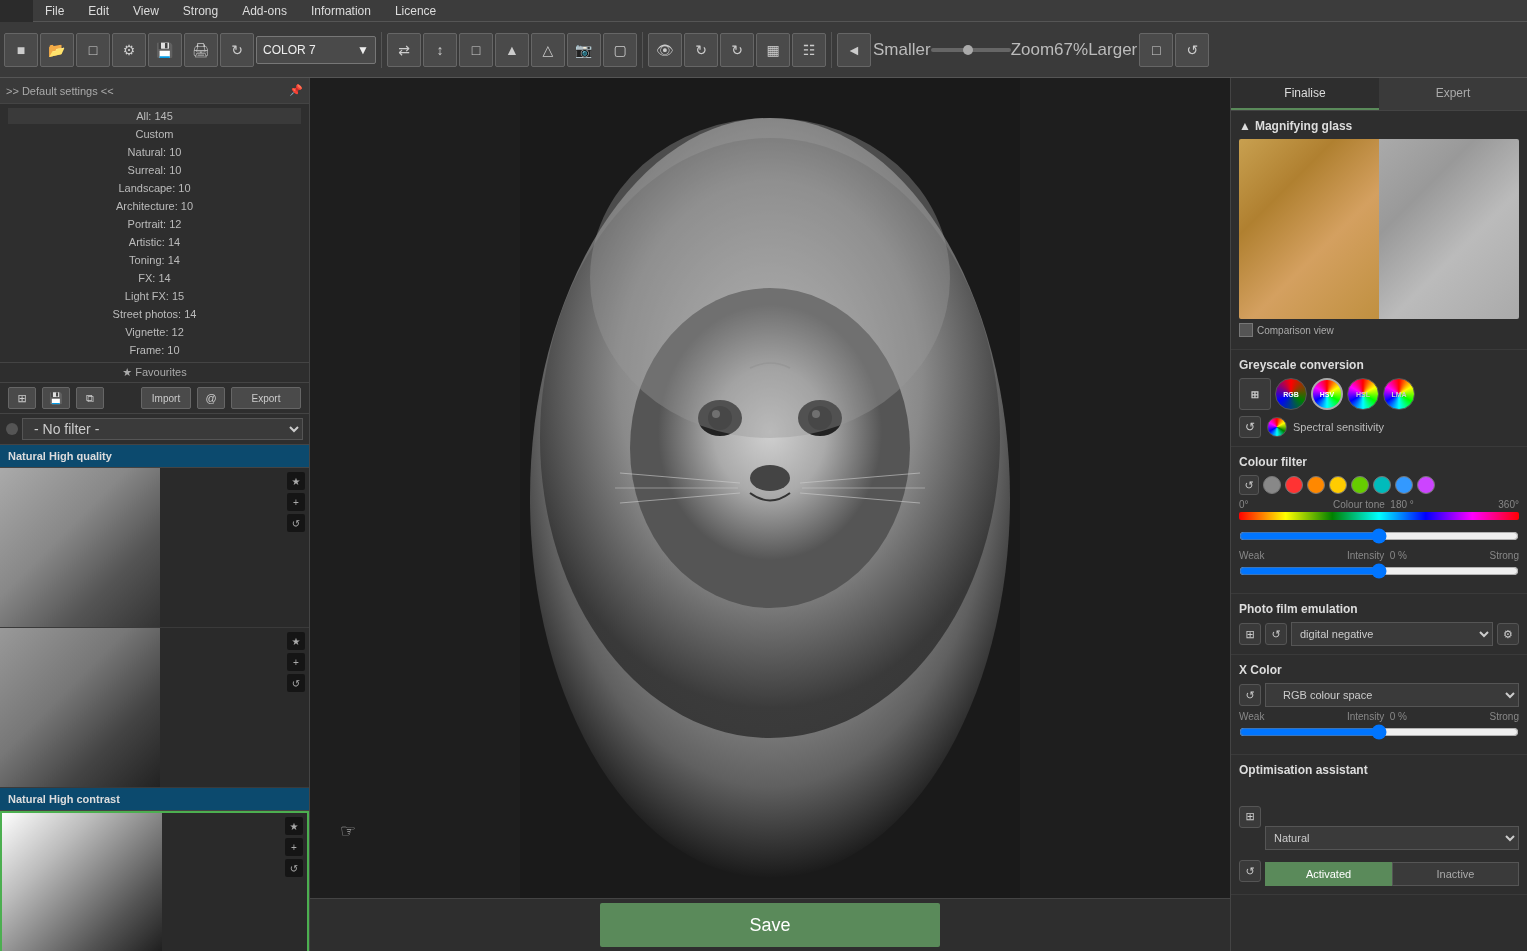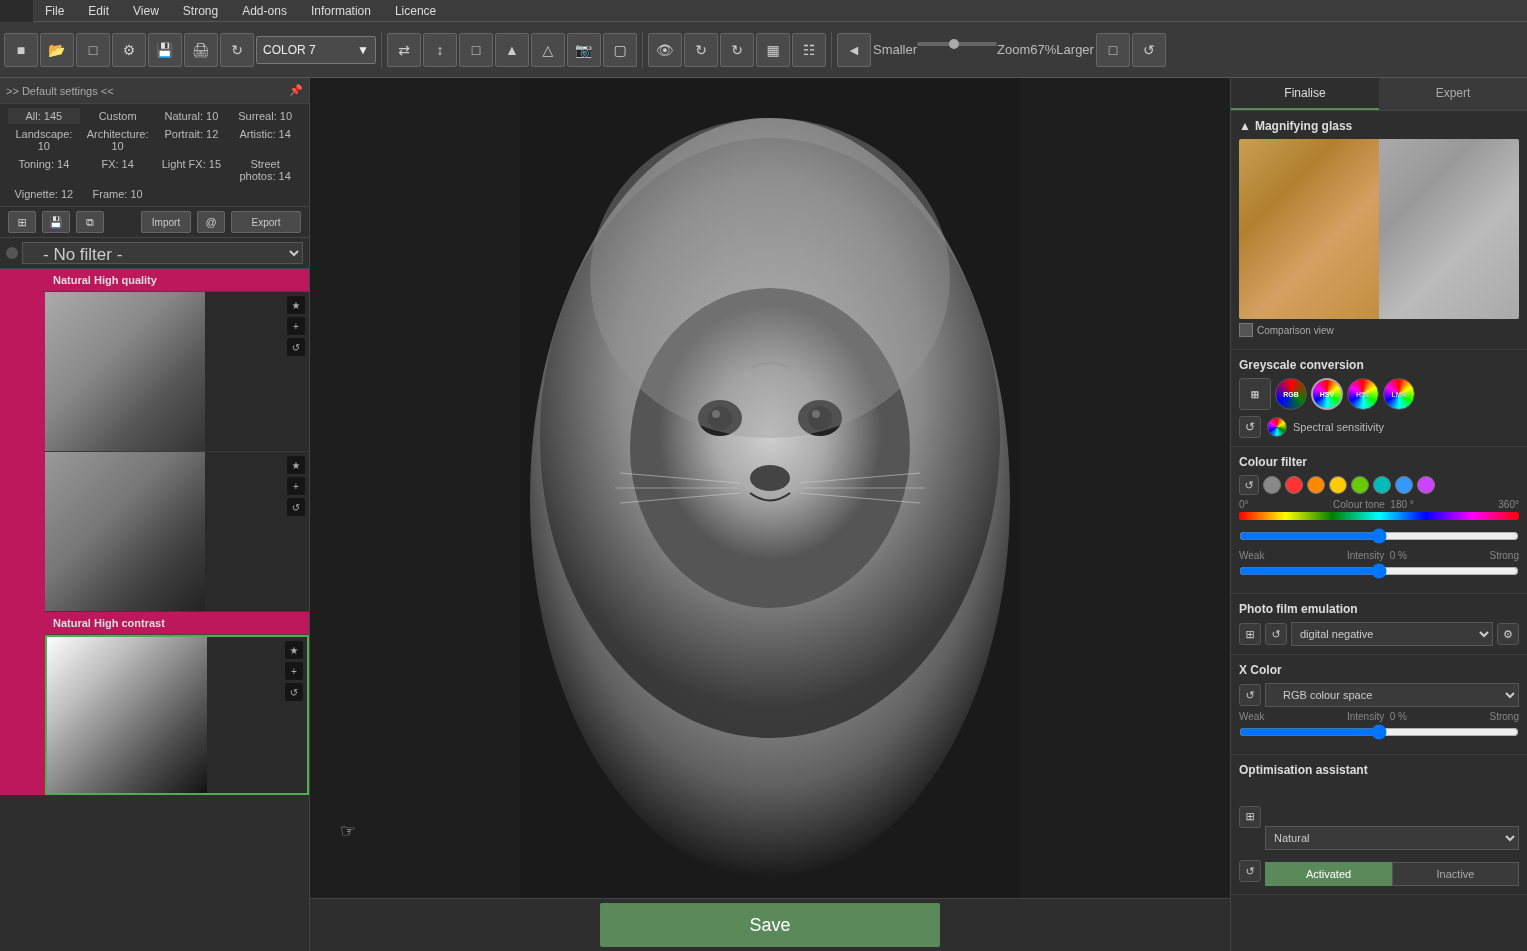--- a/index.html
+++ b/index.html
@@ -7,48 +7,48 @@
 
     
     #menubar { background: #3c3c3c; height: 22px; display: flex; align-items: center; border-bottom: 1px solid #555; margin-left: 33px; }
     #menubar span { padding: 2px 12px; cursor: pointer; color: #ddd; font-size: 12px; }
 
     
     #toolbar { background: #3a3a3a; height: 56px; display: flex; align-items: center; padding: 0 4px; border-bottom: 1px solid #555; gap: 2px; }
     .tb-btn { background: #4a4a4a; border: 1px solid #666; color: #ccc; width: 34px; height: 34px; display: flex; align-items: center; justify-content: center; cursor: pointer; font-size: 14px; border-radius: 2px; }
     .tb-separator { width: 1px; height: 36px; background: #555; margin: 0 3px; }
     .tb-dropdown { background: #4a4a4a; border: 1px solid #777; color: #eee; height: 28px; padding: 2px 6px; font-size: 12px; display: flex; align-items: center; cursor: pointer; border-radius: 2px; min-width: 120px; justify-content: space-between; }
-    .zoom-area { display: flex; font-size: 13px; color: #bbb; }
+    .zoom-area { display: flex; align-items: center; font-size: 17px; color: #bbb; }
     .zoom-slider { width: 80px; height: 4px; background: #666; border-radius: 2px; position: relative; cursor: pointer; }
     .zoom-thumb { width: 10px; height: 10px; background: #aaa; border-radius: 50%; position: absolute; top: -3px; left: 40%; }
 
     
     #main { display: flex; height: calc(951px - 22px - 56px); }
 
     
     #left-panel { width: 310px; background: #2e2e2e; border-right: 1px solid #444; display: flex; flex-direction: column; overflow: hidden; }
 
     .settings-header { background: #3a3a3a; text-align: center; padding: 6px; font-size: 11px; color: #aaa; border-bottom: 1px solid #444; display: flex; justify-content: space-between; align-items: center; }
 
-    .stats-grid { padding: 4px 8px; display: grid; grid-template-columns: 1fr 1fr 1fr 1fr; gap: 2px; border-bottom: 1px solid #444; }
+    .stats-grid { padding: 4px 8px; display: grid; grid-template-columns: 1fr; gap: 2px; border-bottom: 1px solid #444; }
     .stat-item { text-align: center; padding: 2px 4px; font-size: 11px; color: #bbb; cursor: pointer; }
     .stat-all { grid-column: 1; background: #3a3a3a; }
 
     .favourites-bar { text-align: center; padding: 3px; color: #aaa; font-size: 11px; border-bottom: 1px solid #444; }
 
     .icon-bar { display: flex; align-items: center; padding: 4px 8px; gap: 6px; border-bottom: 1px solid #444; }
     .icon-bar-btn { background: #4a4a4a; border: 1px solid #666; color: #ccc; width: 28px; height: 22px; display: flex; align-items: center; justify-content: center; cursor: pointer; font-size: 11px; border-radius: 2px; }
 
     .filter-bar { display: flex; align-items: center; padding: 4px 6px; gap: 4px; border-bottom: 1px solid #444; }
     .filter-dot { width: 12px; height: 12px; border-radius: 50%; background: #555; }
-    .filter-dropdown { flex: 1; background: #3a3a3a; border: 1px solid #555; color: #ccc; height: 22px; padding: 1px 16px; font-size: 17px; }
+    .filter-dropdown { flex: 1; background: #3a3a3a; border: 1px solid #555; color: #ccc; height: 22px; padding: 1px 7px; font-size: 14px; }
 
     
     .preset-list { flex: 1; overflow-y: auto; }
-    .preset-category { background: #be185d; padding-left: 45px; }
+    .preset-category { background: #0c4a6e; }
     .preset-title { padding: 5px 8px; font-size: 11px; font-weight: bold; color: #ddd; border-bottom: 1px solid #444; }
     .preset-item { position: relative; height: 160px; background: #2a2a2a; border-bottom: 1px solid #3a3a3a; display: flex; align-items: stretch; }
     .preset-thumb { width: 160px; background: #1a1a1a; flex-shrink: 0; overflow: hidden; display: flex; align-items: center; justify-content: center; }
     .preset-actions { position: absolute; right: 4px; top: 4px; display: flex; flex-direction: column; gap: 3px; }
     .preset-action-btn { width: 18px; height: 18px; background: rgba(0,0,0,0.5); border: none; color: #aaa; font-size: 10px; cursor: pointer; display: flex; align-items: center; justify-content: center; border-radius: 2px; }
     .preset-selected { border: 2px solid #4CAF50; }
 
     
     #center { flex: 1; background: #1e1e1e; display: flex; flex-direction: column; align-items: center; justify-content: space-between; overflow: hidden; }
     #canvas-area { flex: 1; display: flex; align-items: center; justify-content: center; width: 100%; overflow: hidden; }
@@ -200,20 +200,21 @@
       <div class="stat-item">Portrait: 12</div>
       <div class="stat-item">Artistic: 14</div>
       <div class="stat-item">Toning: 14</div>
       <div class="stat-item">FX: 14</div>
       <div class="stat-item">Light FX: 15</div>
       <div class="stat-item">Street photos: 14</div>
       <div class="stat-item">Vignette: 12</div>
       <div class="stat-item">Frame: 10</div>
     </div>
 
+    <div class="favourites-bar">★ Favourites</div>
 
     <div class="icon-bar">
       <div class="icon-bar-btn">⊞</div>
       <div class="icon-bar-btn">💾</div>
       <div class="icon-bar-btn">⧉</div>
       <div style="flex:1"></div>
       <div class="icon-bar-btn" style="width:50px;font-size:10px;">Import</div>
       <div class="icon-bar-btn">@</div>
       <div class="icon-bar-btn" style="width:70px;font-size:10px;">Export</div>
     </div>

